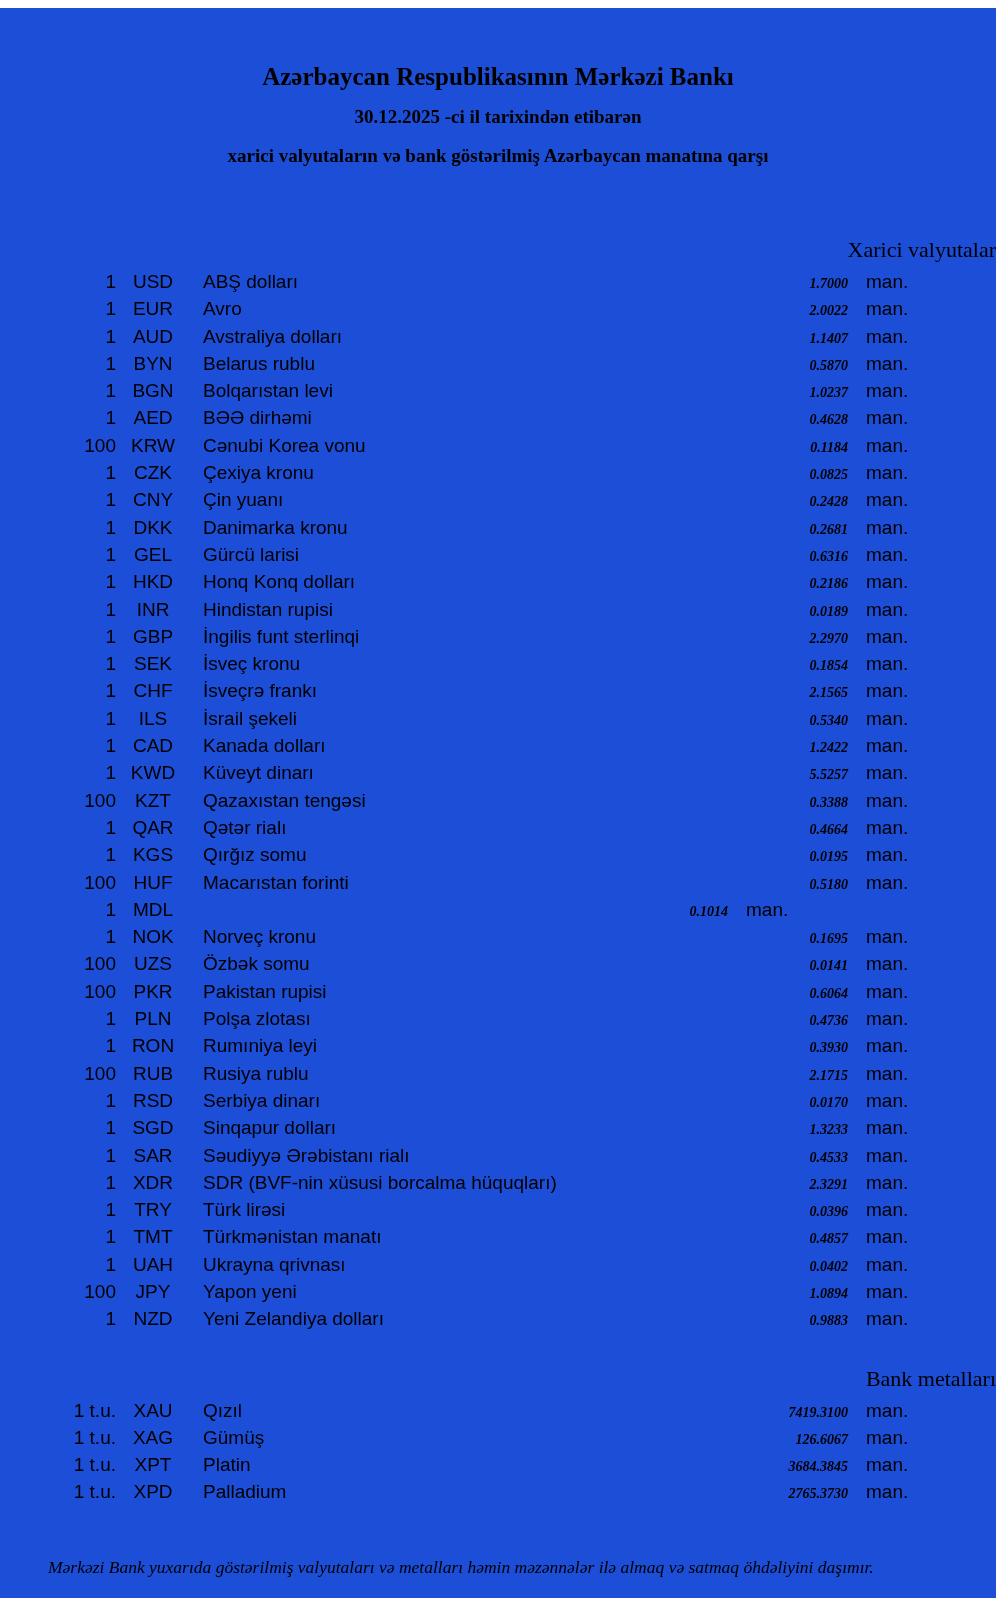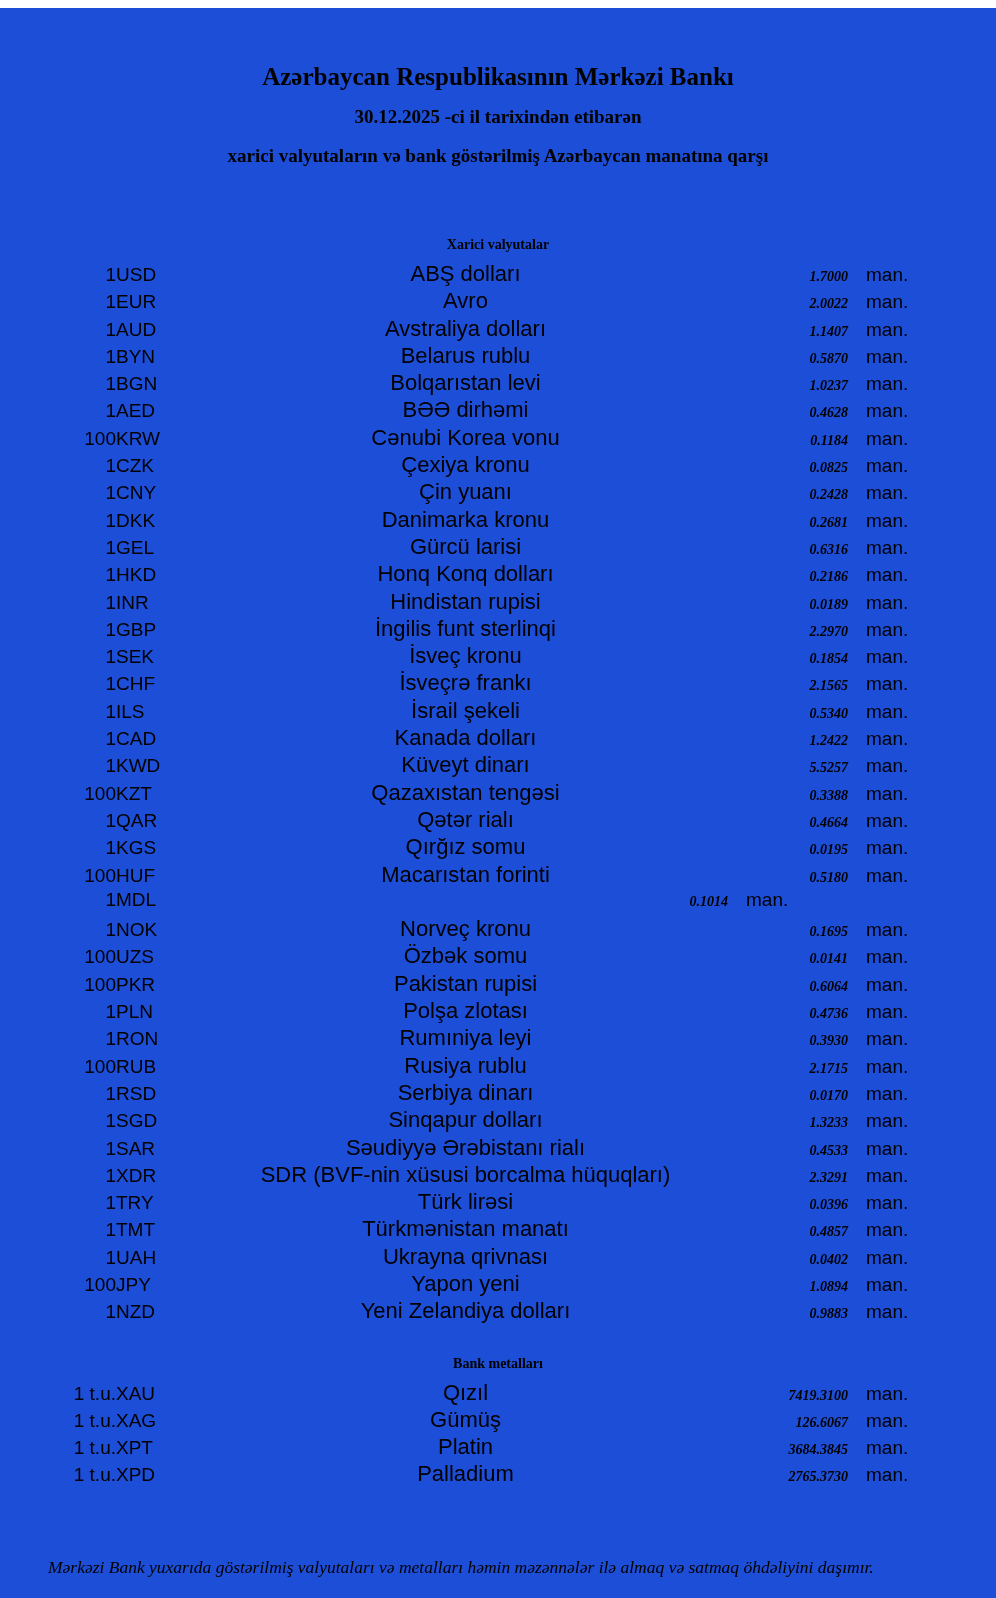--- a/index.html
+++ b/index.html
@@ -33,23 +33,23 @@
     margin-bottom: 17px;
   }
   .doc-subtitle {
     font-family: "Liberation Serif", serif;
     font-weight: bold;
     font-size: 19px;
   }
   
   .section-heading {
     font-family: "Liberation Serif", serif;
-    font-weight: bold;
-    font-size: 14px;
-    text-align: center;
+    font-weight: normal;
+    font-size: 22px;
+    text-align: right;
     margin: 0;
   }
   .currencies-heading { margin-top: 70px; margin-bottom: 8px; }
   .metals-heading { margin-top: 30px; margin-bottom: 8px; }
   
   .rows {
     margin-left: 48px;
     width: 864px;
   }
   .row {
@@ -58,25 +58,26 @@
     align-items: baseline;
     height: 27.3px;
   }
   .row .qty {
     text-align: right;
     font-size: 19px;
     padding-right: 0;
     white-space: nowrap;
   }
   .row .code {
+    text-align: center;
     font-size: 19px;
   }
   .row .name {
-    text-align: center;
-    font-size: 22px;
+    text-align: left;
+    font-size: 19px;
     padding-left: 13px;
     white-space: nowrap;
   }
   .row .rate {
     text-align: right;
     font-family: "Liberation Serif", serif;
     font-style: italic;
     font-weight: bold;
     font-size: 14px;
     white-space: nowrap;

